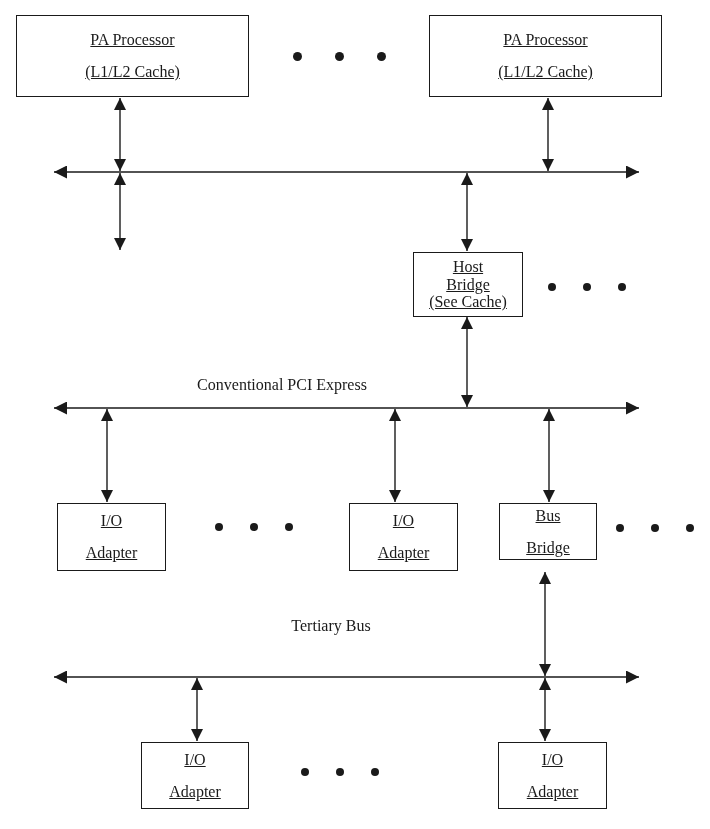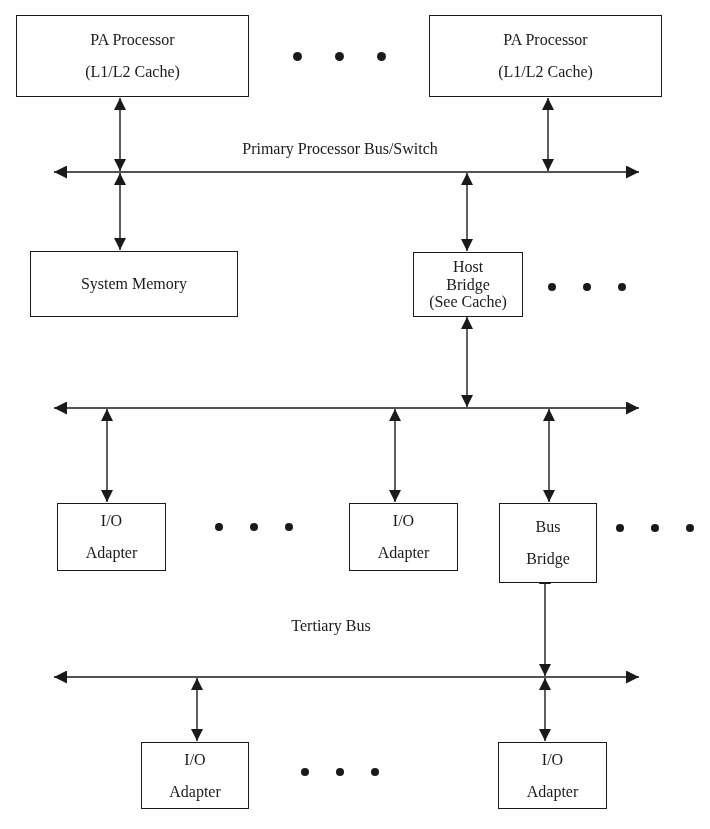--- a/index.html
+++ b/index.html
@@ -13,21 +13,21 @@
   .diagram { position: relative; width: 710px; height: 829px; overflow: hidden; background: #ffffff; }
   .lines { position: absolute; left: 0; top: 0; }
   .box {
     position: absolute;
     border: 1.5px solid #1a1a1a;
     background: #ffffff;
     display: flex; flex-direction: column;
     align-items: center; justify-content: center;
     text-align: center; font-size: 16px;
   }
-  .box .bl { line-height: 32px; white-space: nowrap; }
+  .box .bl { line-height: 32px; white-space: nowrap; text-decoration: underline; }
   .box.tight .bl { line-height: 17.5px; }
   .bus-label {
     position: absolute; transform: translate(-50%, -50%);
     white-space: nowrap; font-size: 16px;
   }
   .dots { position: absolute; display: flex; gap: 27px; align-items: center; }
   .dots.wide { gap: 33px; }
   .dot { width: 8px; height: 8px; border-radius: 50%; background: #1a1a1a; }
   .dots.big .dot { width: 9px; height: 9px; }
 </style>
@@ -68,56 +68,53 @@
   <div class="box" style="left:16px;top:15px;width:233px;height:82px">
     <div class="bl">PA Processor</div>
     <div class="bl">(L1/L2 Cache)</div>
   </div>
 
   <div class="box" style="left:429px;top:15px;width:233px;height:82px">
     <div class="bl">PA Processor</div>
     <div class="bl">(L1/L2 Cache)</div>
   </div>
 
-  <div class="box" style="left:30px;top:251px;width:208px;height:66px">
-    <div class="bl">System Memory</div>
-  </div>
 
   <div class="box tight" style="left:413px;top:252px;width:110px;height:65px">
     <div class="bl">Host</div>
     <div class="bl">Bridge</div>
     <div class="bl">(See Cache)</div>
   </div>
 
   <div class="box" style="left:57px;top:503px;width:109px;height:68px">
     <div class="bl">I/O</div>
     <div class="bl">Adapter</div>
   </div>
 
   <div class="box" style="left:349px;top:503px;width:109px;height:68px">
     <div class="bl">I/O</div>
     <div class="bl">Adapter</div>
   </div>
 
-  <div class="box" style="left:499px;top:503px;width:98px;height:80px">
+  <div class="box" style="left:499px;top:503px;width:98px;height:57px">
     <div class="bl">Bus</div>
     <div class="bl">Bridge</div>
   </div>
 
   <div class="box" style="left:141px;top:742px;width:108px;height:67px">
     <div class="bl">I/O</div>
     <div class="bl">Adapter</div>
   </div>
 
   <div class="box" style="left:498px;top:742px;width:109px;height:67px">
     <div class="bl">I/O</div>
     <div class="bl">Adapter</div>
   </div>
 
-  <div class="bus-label" style="left:340px;top:149px">Primary Processor Bus/Switch</div>
+  <div class="bus-label" style="left:282px;top:385px">Conventional PCI Express</div>
   <div class="bus-label" style="left:331px;top:626px">Tertiary Bus</div>
 
   <div class="dots wide big" style="left:293px;top:52px">
     <span class="dot"></span>
     <span class="dot"></span>
     <span class="dot"></span>
   </div>
   <div class="dots" style="left:548px;top:283px">
     <span class="dot"></span>
     <span class="dot"></span>

